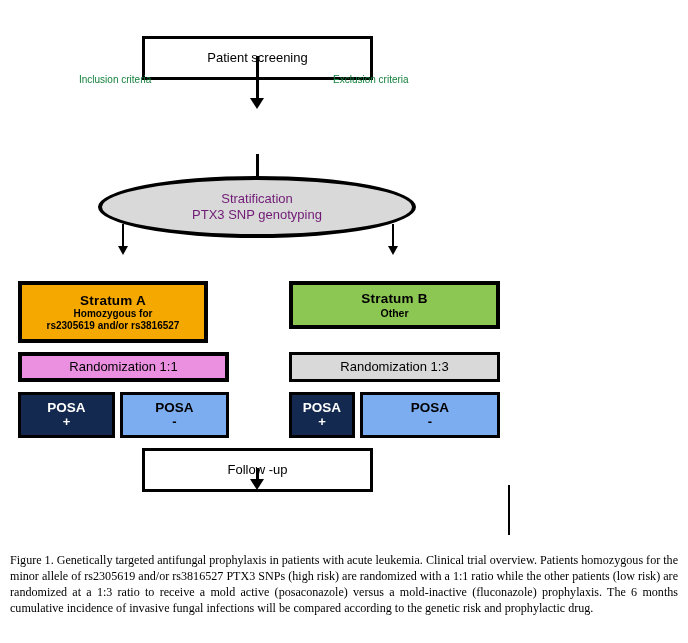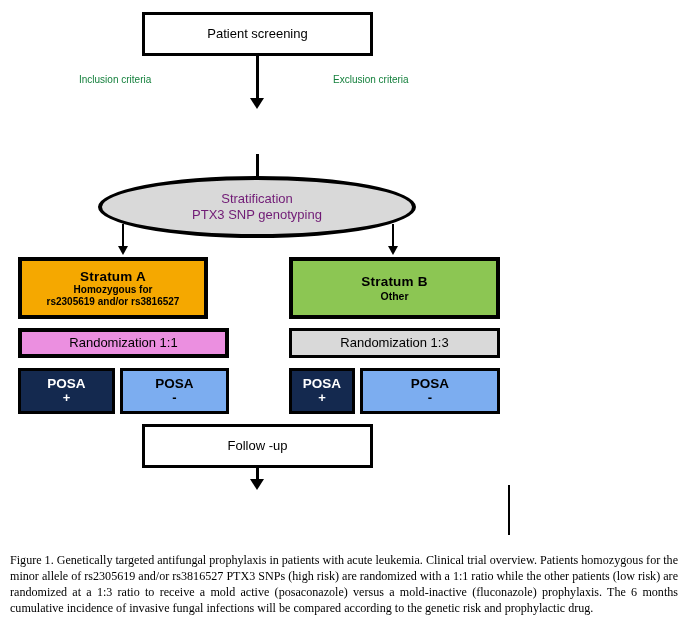--- a/index.html
+++ b/index.html
@@ -27,20 +27,21 @@
     box-sizing: border-box;
     border: 3px solid #000000;
     background: #ffffff;
     display: flex;
     flex-direction: column;
     align-items: center;
     justify-content: center;
     text-align: center;
     color: #000000;
     line-height: 1.15;
+    margin-top: 24px;
   }
 
   .node .line-main {
     font-size: 13px;
   }
   .node .line-bold {
     font-size: 13.5px;
     font-weight: bold;
     letter-spacing: 0.2px;
   }
@@ -84,21 +85,21 @@
   }
   #ellipse-stratification .line-main { font-size: 13px; }
 
   
   #box-stratum-a {
     left: 18px; top: 257px; width: 190px; height: 62px;
     background: #f5a800;
     border-width: 4px;
   }
   #box-stratum-b {
-    left: 289px; top: 257px; width: 211px; height: 62px;
+    left: 289px; top: 257px; width: 211px; height: 48px;
     background: #8cc653;
     border-width: 4px;
   }
 
   
   #box-random-a {
     left: 18px; top: 328px; width: 211px; height: 30px;
     background: #eb8fe0;
     border-width: 4px;
     justify-content: center;

